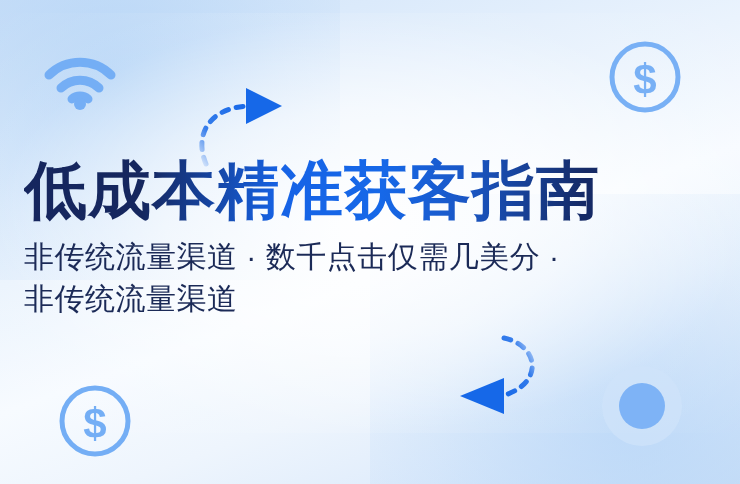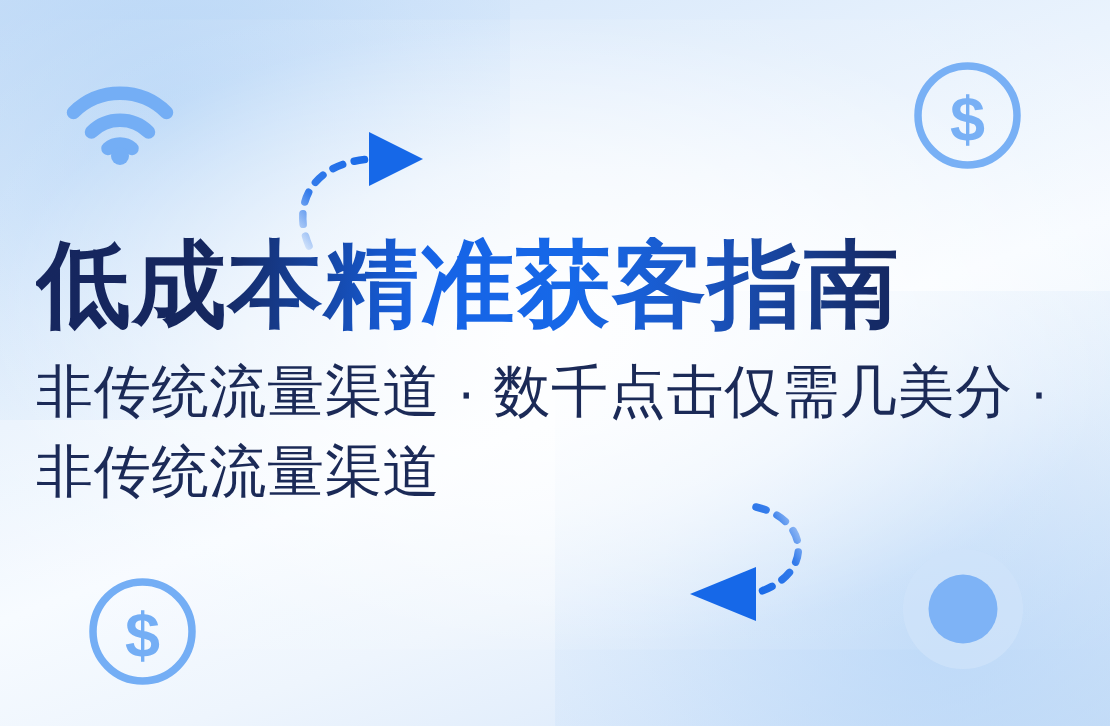--- a/index.html
+++ b/index.html
@@ -105,21 +105,21 @@
                       #14235a 100%);
     -webkit-background-clip: text;
     background-clip: text;
     color: transparent;
     -webkit-text-fill-color: transparent;
     white-space: nowrap;
   }
 
   .subhead {
     margin: 14px 0 0 0;
-    font-size: 38px;
+    font-size: 30px;
     line-height: 1.38;
     font-weight: 400;
     color: #1b2a57;
     letter-spacing: 0.5px;
   }
   .subhead .line { display: block; }
 </style>
 </head>
 <body>
 

